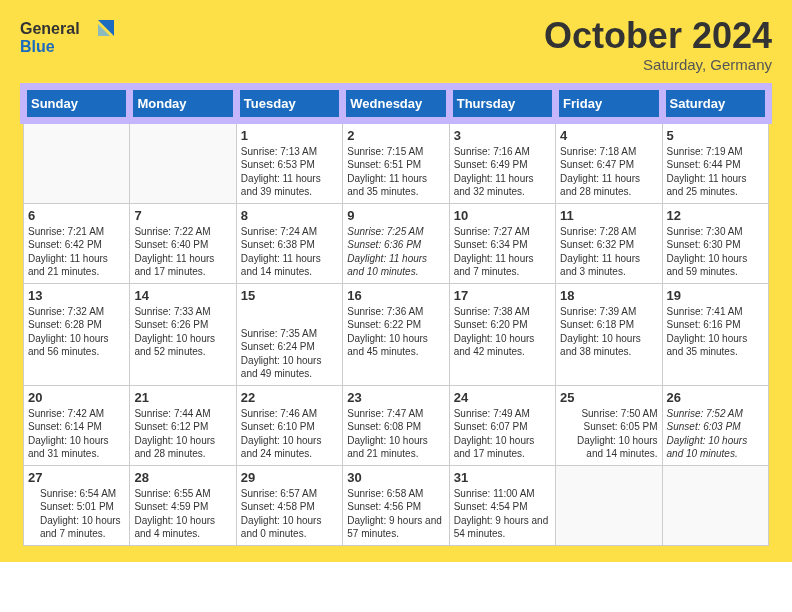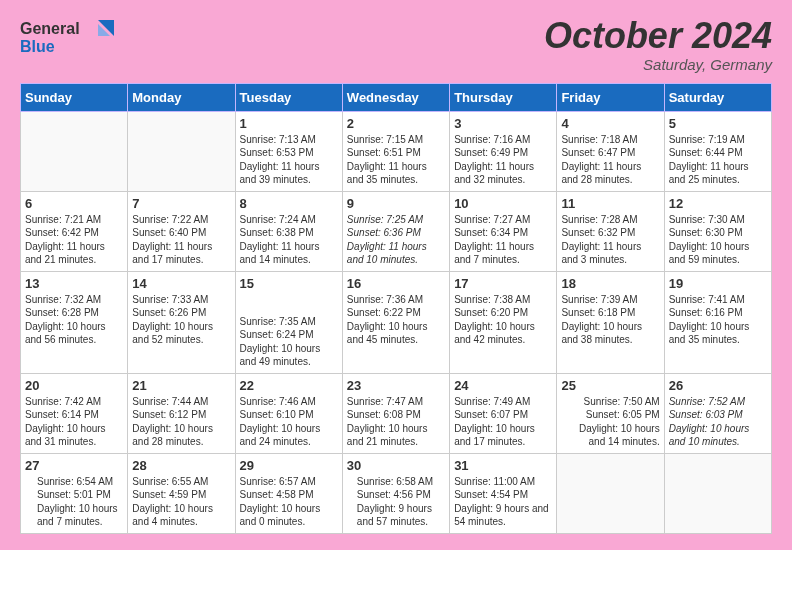--- a/index.html
+++ b/index.html
@@ -6,36 +6,35 @@
     body {
       font-family: Arial, sans-serif;
       background: #fff;
       width: 792px;
       min-height: 612px;
       padding: 0;
     }
     .container {
       width: 792px;
       padding: 16px 20px 16px 20px;
-      background: #f9a8d4;
+      background: #fde047;
     }
     .header-row {
       display: flex;
       justify-content: space-between;
       align-items: flex-start;
       margin-bottom: 10px;
     }
     .logo {
       display: flex;
       align-items: center;
       gap: 0;
     }
     .title-block {
       text-align: right;
-      font-style: italic;
     }
     .month-title {
       font-size: 36px;
       font-weight: bold;
       color: #333;
       line-height: 1.1;
     }
     .location {
       font-size: 15px;
       color: #555;
@@ -45,21 +44,21 @@
       border-collapse: collapse;
       table-layout: fixed;
     }
     .day-header {
       background: #1a6bbf;
       color: #fff;
       font-size: 13px;
       font-weight: bold;
       padding: 6px 4px;
       text-align: left;
-      border: 1px solid #c4b5fd;
+      border: 7px solid #c4b5fd;
     }
     td {
       border: 1px solid #ccc;
       vertical-align: top;
       padding: 4px 4px;
       font-size: 10.5px;
       color: #333;
       background: #fff;
       height: 80px;
     }
@@ -297,21 +296,21 @@
 Daylight: 10 hours and 4 minutes.</div>
           </td>
           <td>
             <span class="date-num">29</span>
             <div class="cell-info" style="white-space: pre-line;">Sunrise: 6:57 AM
 Sunset: 4:58 PM
 Daylight: 10 hours and 0 minutes.</div>
           </td>
           <td>
             <span class="date-num">30</span>
-            <div class="cell-info" style="white-space: pre-line; margin-left: 10px;">Sunrise: 6:58 AM
+            <div class="cell-info" style="white-space: pre-line;">Sunrise: 6:58 AM
 Sunset: 4:56 PM
 Daylight: 9 hours and 57 minutes.</div>
           </td>
           <td>
             <span class="date-num">31</span>
             <div class="cell-info" style="white-space: pre-line;">Sunrise: 11:00 AM
 Sunset: 4:54 PM
 Daylight: 9 hours and 54 minutes.</div>
           </td>
           <td class="empty"></td>

